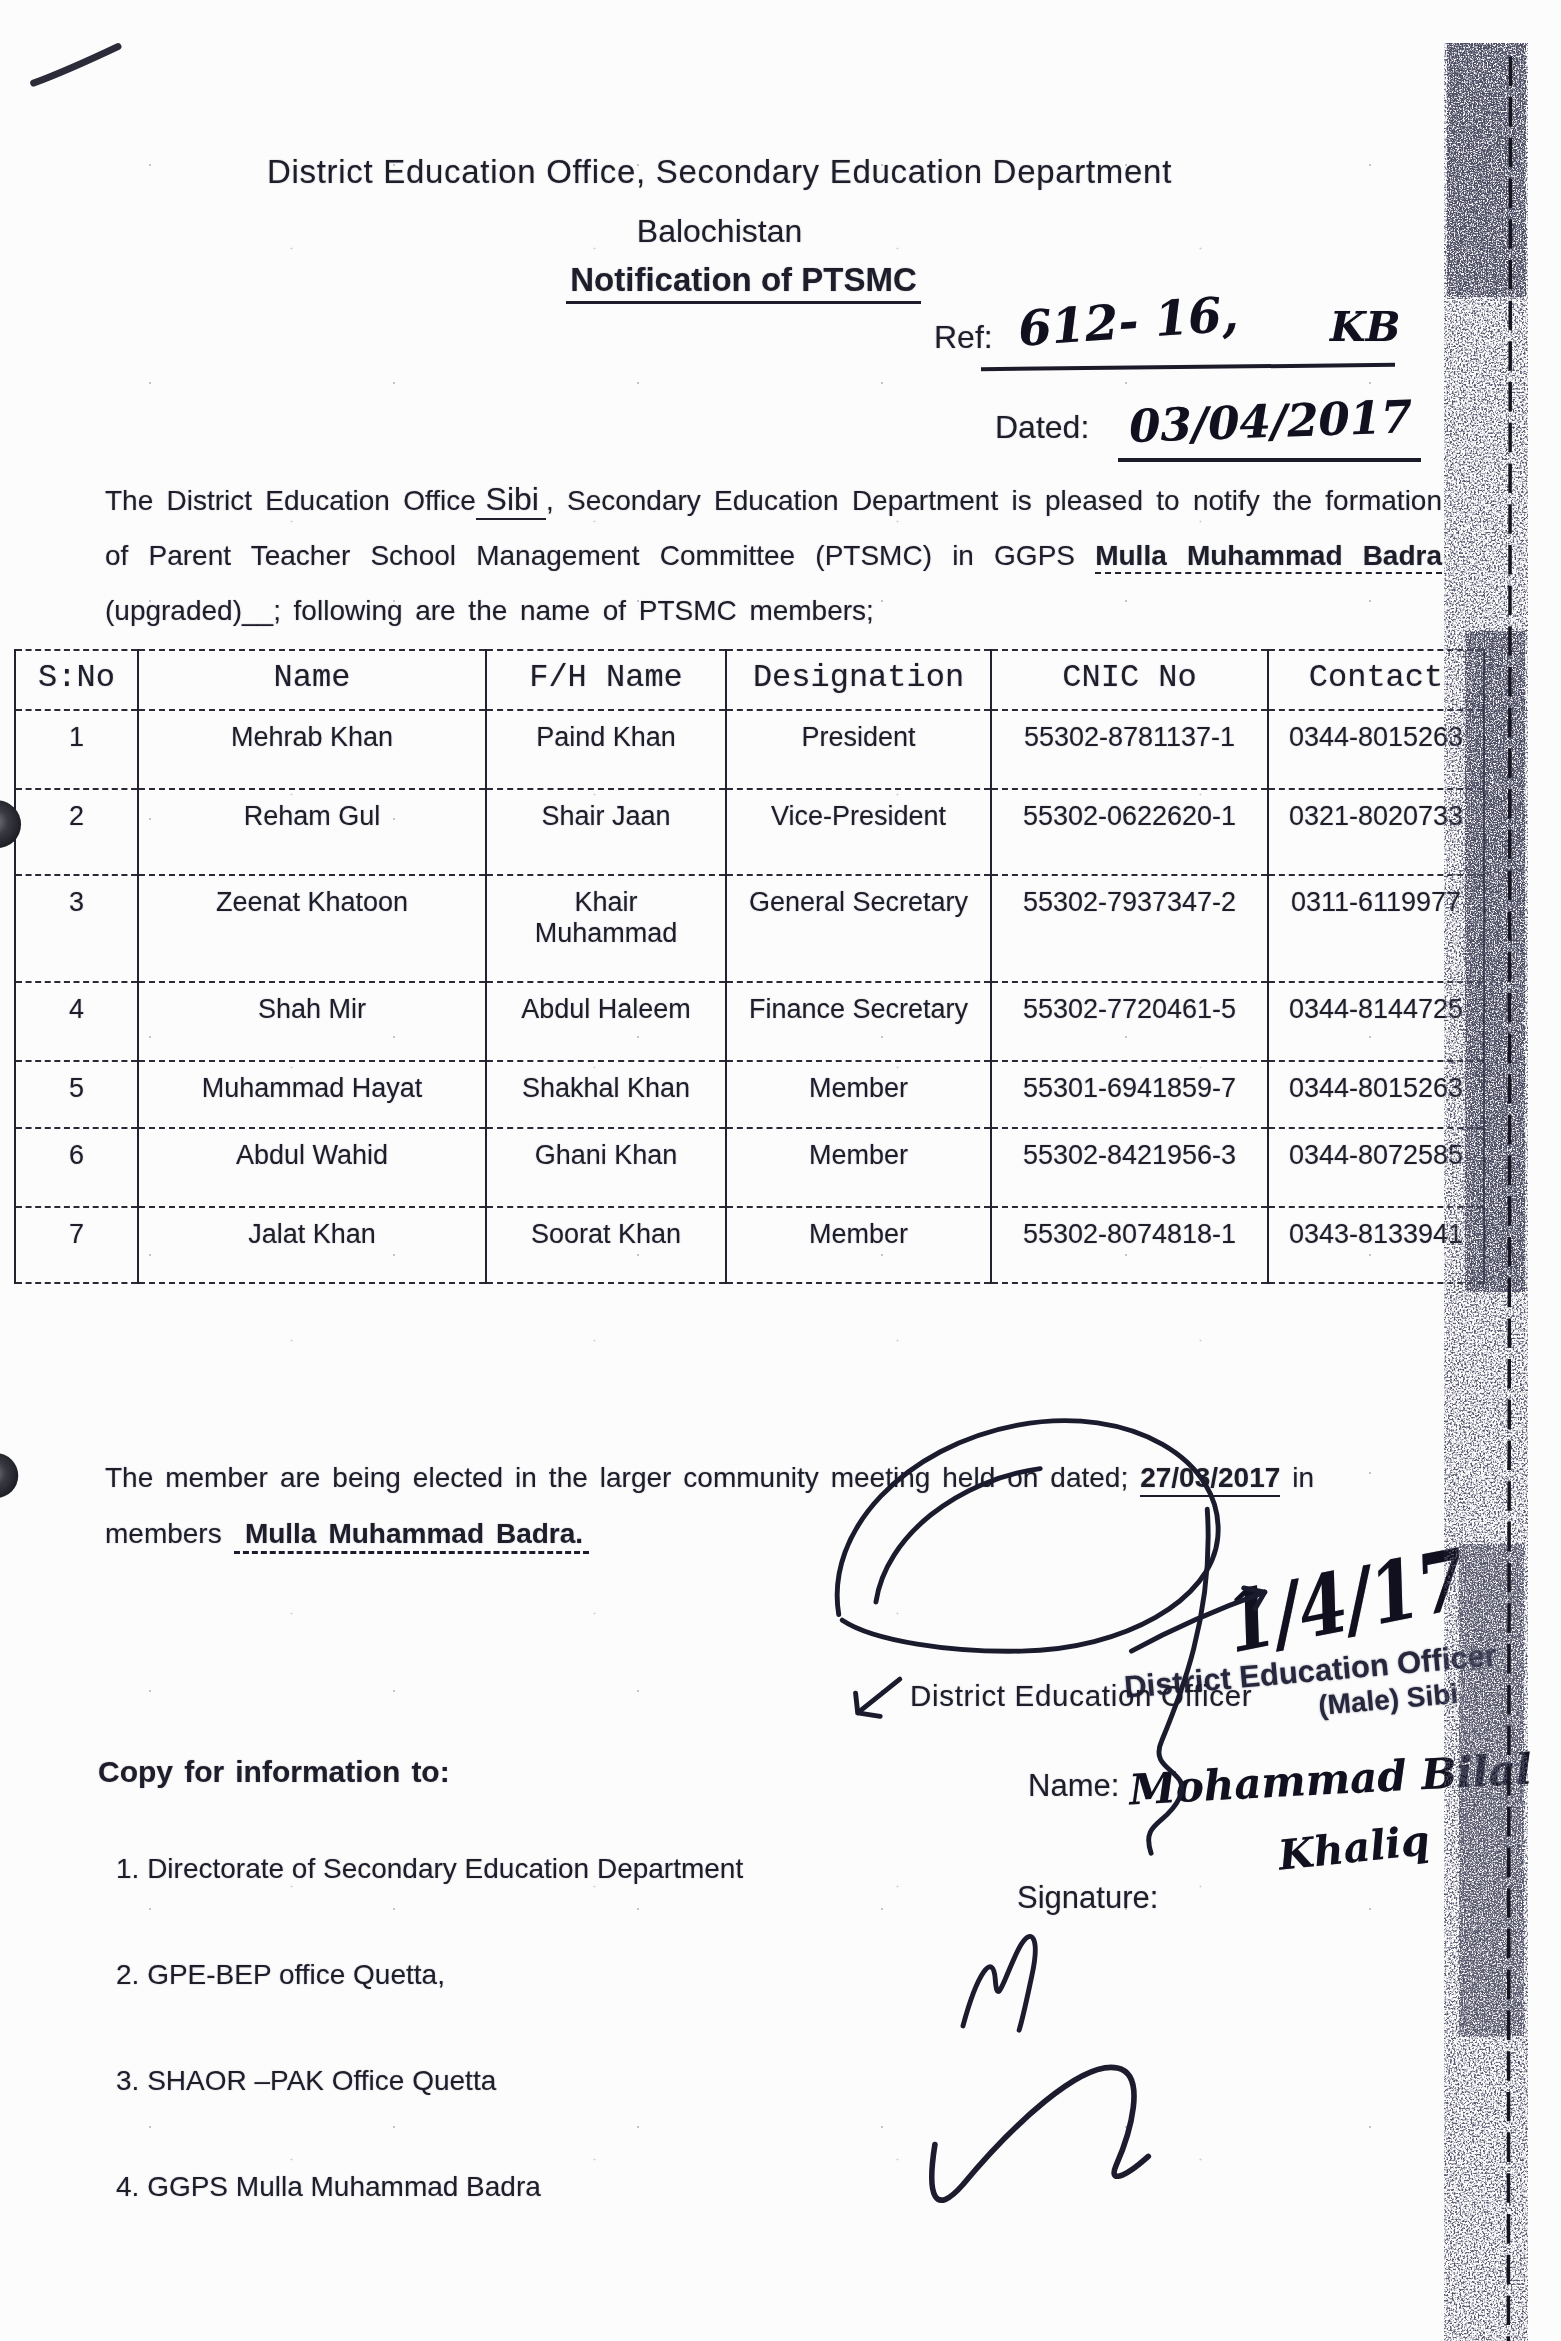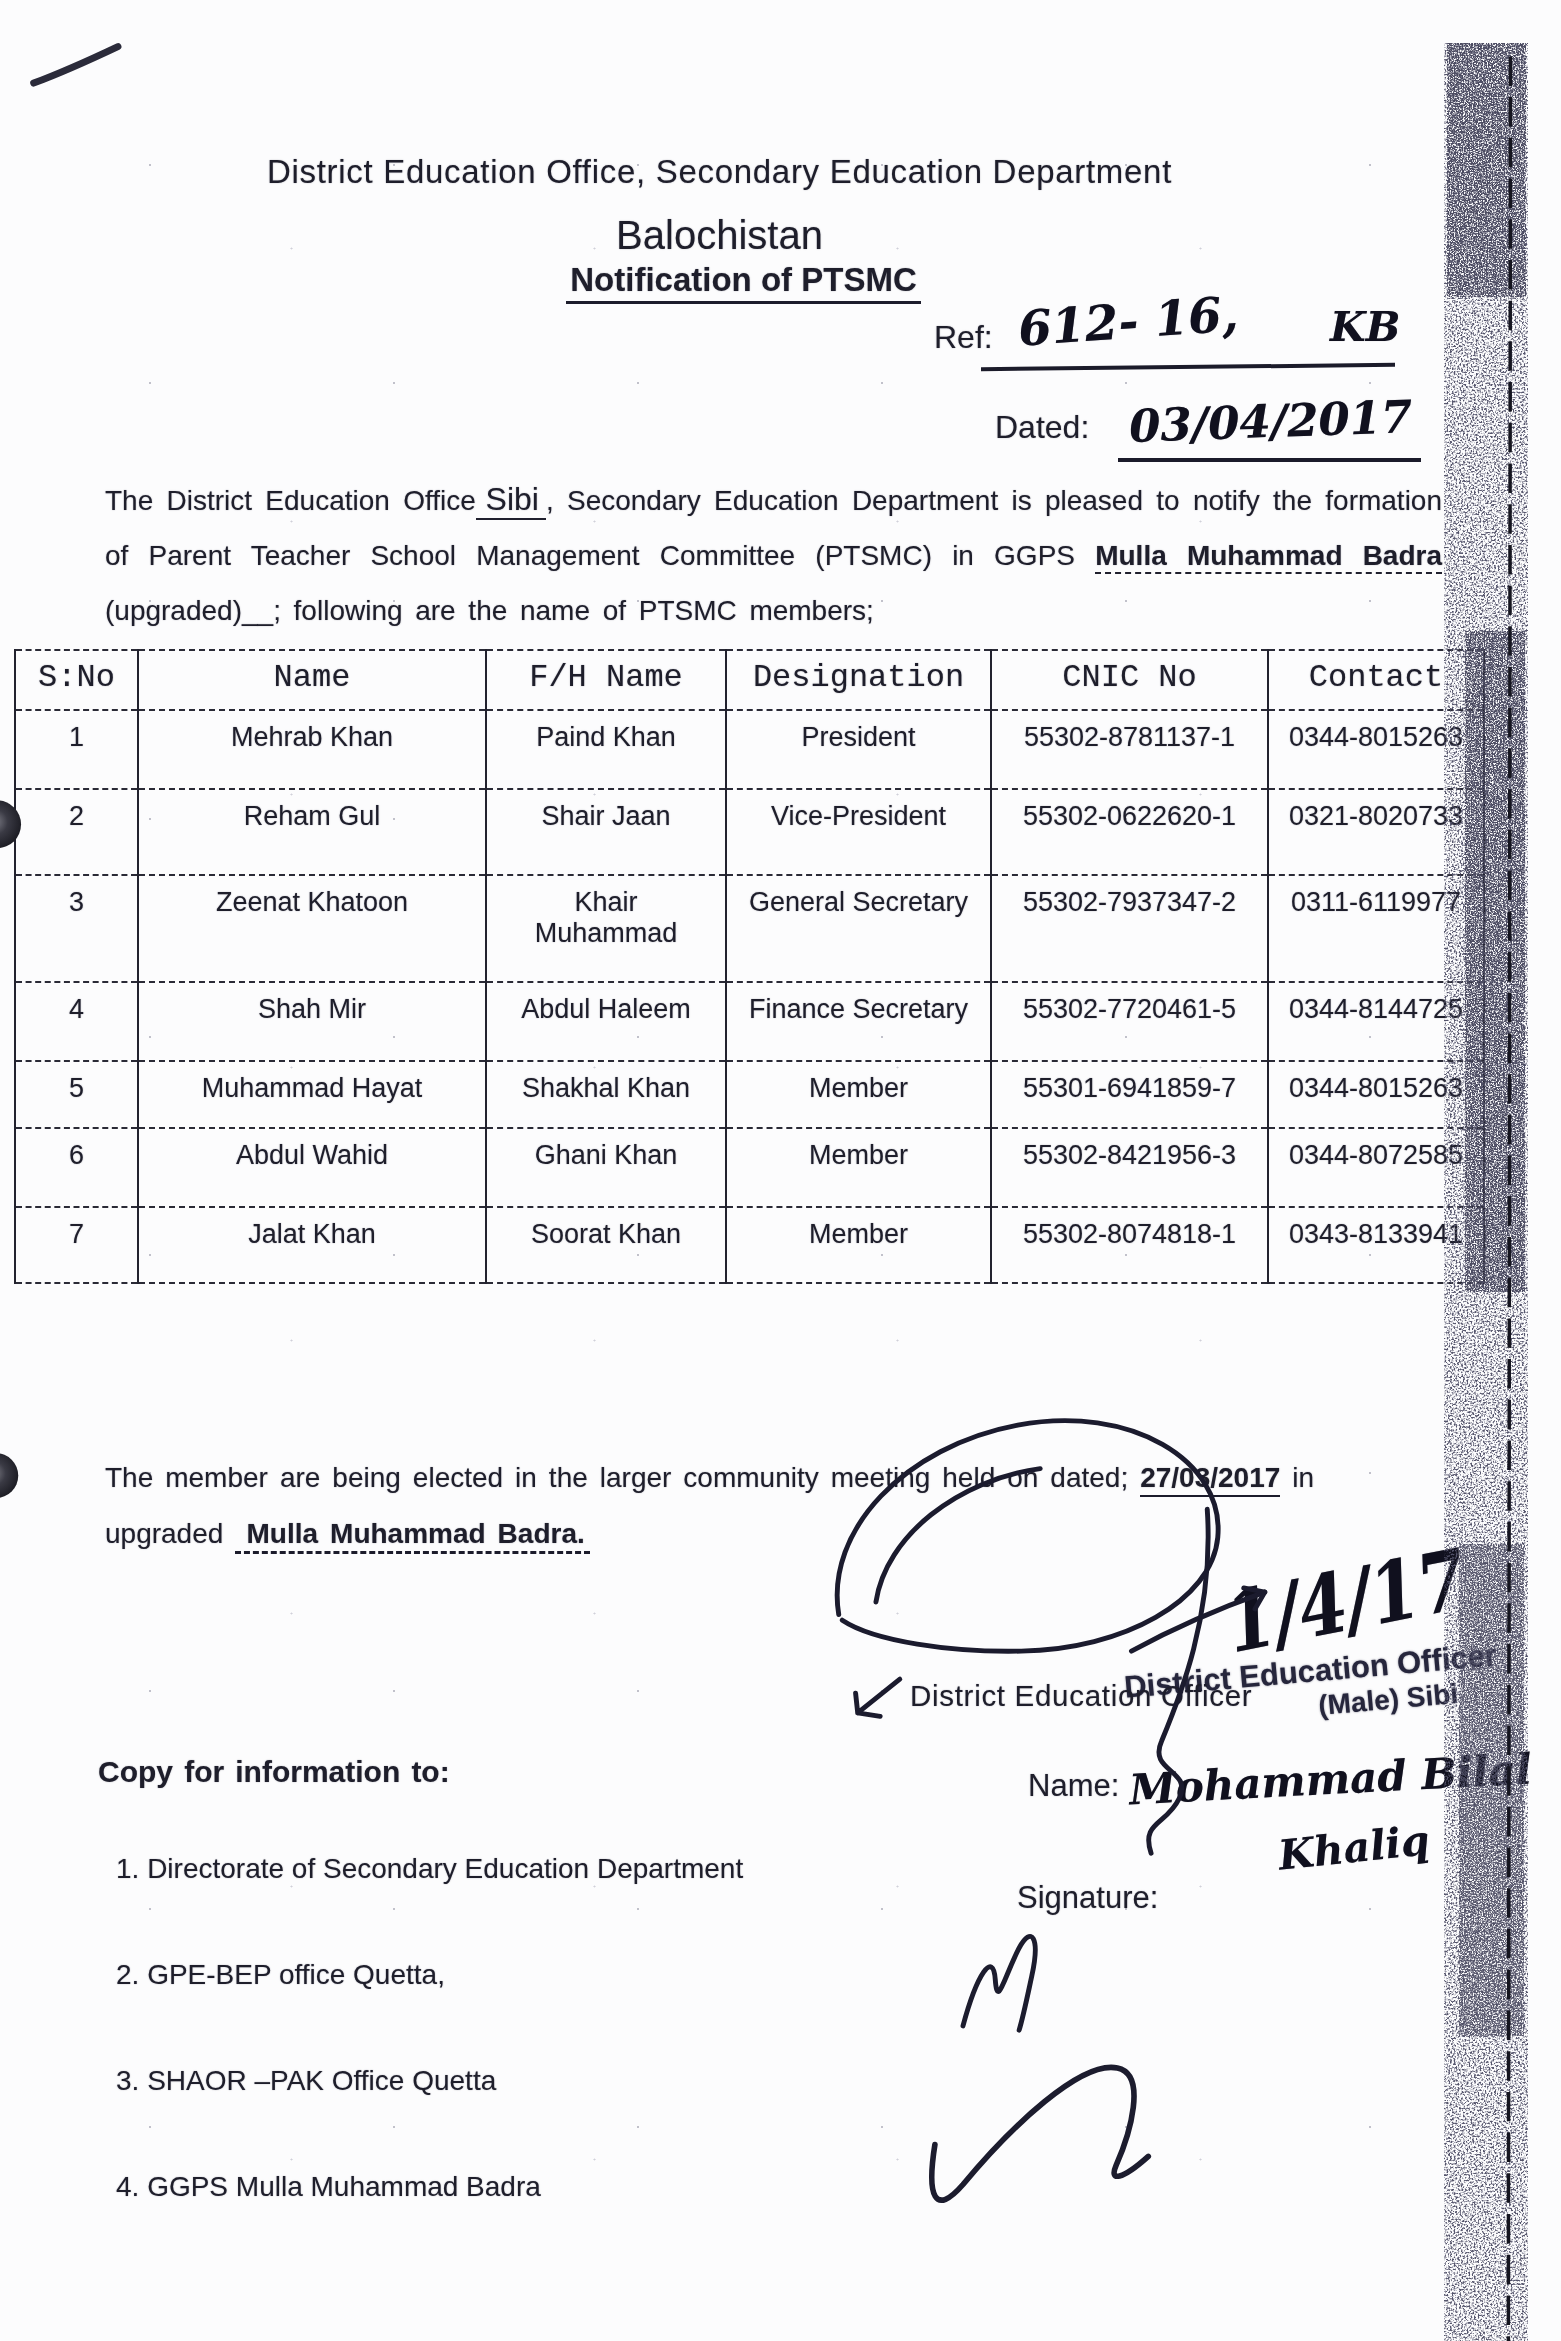--- a/index.html
+++ b/index.html
@@ -20,21 +20,21 @@
   .abs{position:absolute;z-index:10;}
   .typed{text-shadow:0 0 1.4px rgba(30,30,50,.40);}
   .hand{
     font-family:"DejaVu Serif", serif;
     font-style:italic;font-weight:700;color:#10101e;
     text-shadow:0 0 0.7px rgba(10,10,30,.5);
     white-space:nowrap;
   }
   
   .hdr1{left:70px;top:153px;width:1299px;text-align:center;font-size:33px;letter-spacing:0.7px;}
-  .hdr2{left:70px;top:213px;width:1299px;text-align:center;font-size:40px;}
+  .hdr2{left:70px;top:213px;width:1299px;text-align:center;font-size:32px;}
   .hdr3{left:70px;top:261px;width:1299px;text-align:center;font-size:33px;font-weight:700;}
   .hdr3 span{border-bottom:3.5px solid #1d1d2c;padding:0 4.2px 2.8px 4.2px;margin-left:48px;}
   
   .ref-label{left:934px;top:319px;font-size:32px;}
   .ref-no{left:1018px;top:293px;font-size:48px;transform:rotate(-4deg);}
   .ref-suffix{left:1330px;top:303px;font-size:41px;}
   .ref-line{left:981px;top:365px;width:414px;height:3.5px;background:#1b1b2a;transform:rotate(-.6deg);}
   .dated-label{left:995px;top:409px;font-size:32px;}
   .dated-no{left:1129px;top:395px;font-size:45px;transform:rotate(-2deg);}
   .dated-line{left:1118px;top:458px;width:303px;height:3.5px;background:#1b1b2a;}
@@ -195,21 +195,21 @@
         </tr>
       </tbody>
   </table>
 
   <div class="abs typed note1">
     <span>The member are being elected in the larger community meeting held on dated;</span>
     <span class="date">27/03/2017</span>
     <span>in</span>
   </div>
   <div class="abs typed note2">
-    <span>upgraded</span>
+    <span>members</span>
     <span class="village">Mulla Muhammad Badra.</span>
   </div>
 
   <div class="abs hand approval-date">1/4/17</div>
   <div class="abs stamp">
     <div class="s1">District Education Officer</div>
     <div class="s2">(Male) Sibi</div>
   </div>
   <div class="abs typed officer-typed">District Education Officer</div>
   <div class="abs typed name-label">Name:</div>

